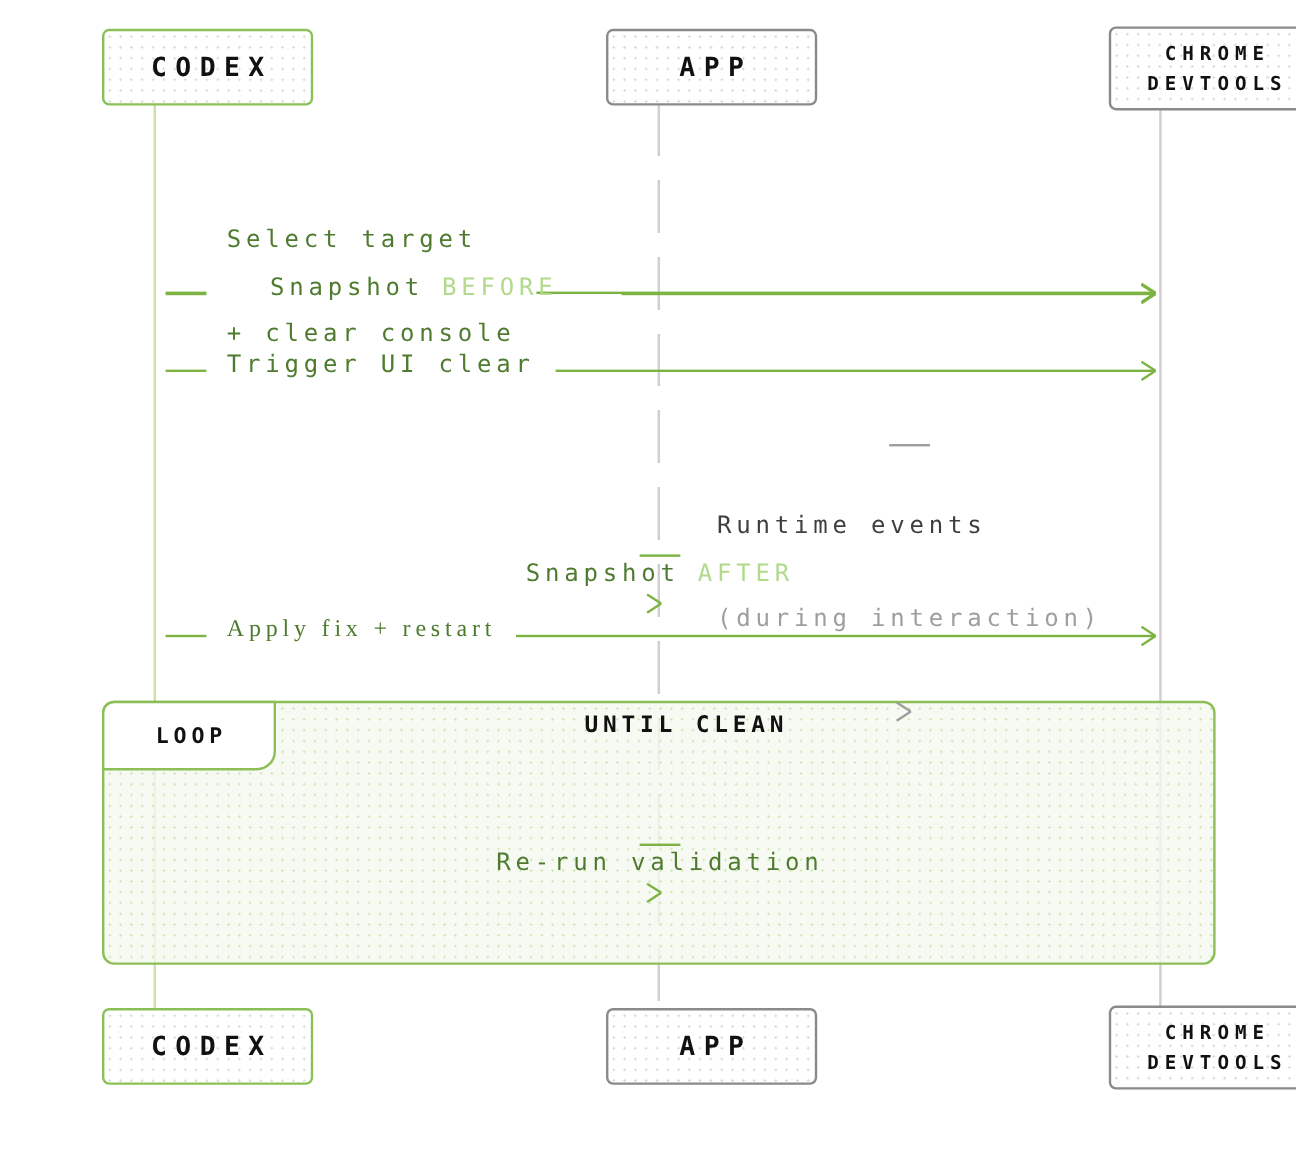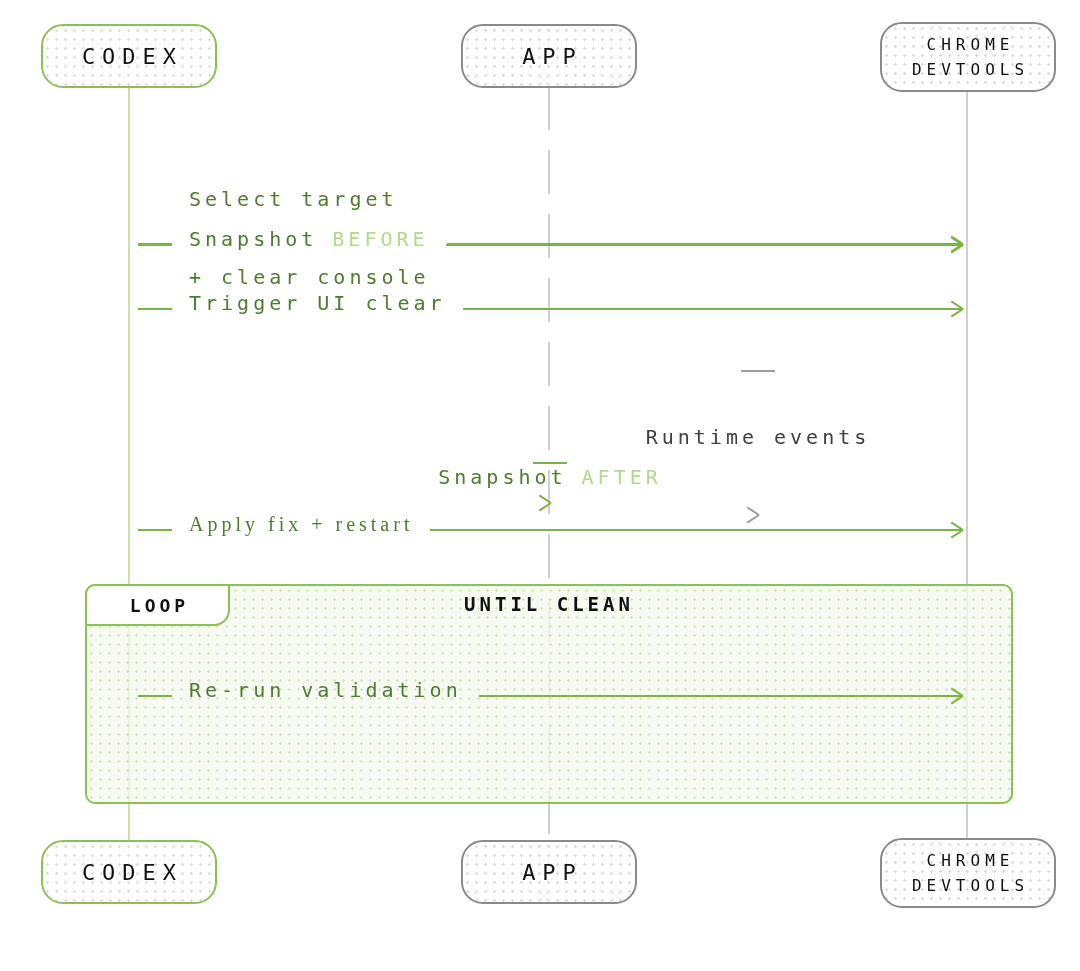--- a/index.html
+++ b/index.html
@@ -11,26 +11,27 @@
   
   .lifeline { position:absolute; top:86px; height:756px; width:2px; z-index:1; }
   .lifeline-codex   { left:128px; background:var(--green_lifeline); }
   .lifeline-app     { left:548px;
     background:repeating-linear-gradient(to bottom, var(--gray_lifeline) 0 44px, transparent 44px 64px); }
   .lifeline-devtools{ left:966px; background:var(--gray_lifeline); }
 
   
   .actor {
     position:absolute; width:176px; height:64px; z-index:4;
-    border:2px solid; border-radius:22px; box-sizing:border-box;
+    border:2px solid; border-radius:6px; box-sizing:border-box;
     display:flex; flex-direction:column; align-items:center; justify-content:center;
-    font-weight:normal; color:var(--label_text); text-align:center;
+    font-weight:bold; color:var(--label_text); text-align:center;
     background-color:#ffffff;
     background-image:radial-gradient(rgba(125,125,125,0.30) 1.1px, transparent 1.1px);
     background-size:9px 9px;
+    margin-left:44px;
   }
   .actor-green { border-color:var(--green_border);
     background-image:radial-gradient(rgba(120,145,105,0.30) 1.1px, transparent 1.1px); }
   .actor-gray  { border-color:var(--gray_border); }
   .actor-label    { font-size:22px; letter-spacing:7px; text-indent:7px; }
   .actor-label-2l { font-size:16px; letter-spacing:5px; text-indent:5px; line-height:25px; }
   .pos-codex-top { left:41px;  top:24px; }
   .pos-app-top   { left:461px; top:24px; }
   .pos-dev-top   { left:880px; top:22px; height:70px; }
   .pos-codex-bot { left:41px;  top:840px; }
@@ -39,31 +40,32 @@
 
   
   .loop-box {
     position:absolute; left:85px; top:584px; width:928px; height:220px; z-index:2;
     border:2px solid var(--green_border); border-radius:10px; box-sizing:border-box;
     background-color:rgba(244,249,238,0.78);
     background-image:radial-gradient(rgba(139,195,74,0.35) 1.1px, transparent 1.1px);
     background-size:9px 9px;
   }
   .loop-tab {
-    position:absolute; left:85px; top:584px; width:145px; height:42px; z-index:3;
+    position:absolute; left:85px; top:584px; width:145px; height:58px; z-index:3;
     background:#ffffff; border:2px solid var(--green_border); box-sizing:border-box;
     border-radius:10px 0 16px 0;
     display:flex; align-items:center; justify-content:center;
     font-weight:bold; font-size:18px; letter-spacing:4px; text-indent:4px;
     color:var(--label_text);
   }
   .loop-condition {
     position:absolute; left:85px; top:593px; width:928px; z-index:3;
     text-align:center; font-weight:bold; font-size:19px; letter-spacing:4px;
     color:var(--label_text);
+    padding-left:23px;
   }
 
   
   .msg { position:absolute; display:flex; align-items:center; z-index:3; }
   .msg-green { color:var(--green_arrow); }
   .msg-gray  { color:var(--gray_arrow);flex-direction:column; }
   .msg-dash  { width:34px; border-top:2px solid currentColor; margin-top:12px; flex:none; }
   .msg-line  { flex:1; border-top:2px solid currentColor; margin-top:12px; position:relative; }
   .msg-line::before, .msg-line::after {
     content:""; position:absolute; right:-1px; top:-2px; width:14px;
@@ -72,26 +74,26 @@
   .msg-line::before { transform:rotate(33deg); }
   .msg-line::after  { transform:rotate(-33deg); }
   .msg-text { margin:0 17px; font-size:20px; letter-spacing:4px; line-height:26px; white-space:pre; }
   .t-green   { color:var(--green_text); }
   .t-greenlt { color:var(--green_text_light); }
   .t-dark    { color:var(--gray_text_dark); }
   .t-graylt  { color:var(--gray_text_light); }
   .hl { margin-left:15px; }
 
   .row-1 { left:138px; top:134px; width:824px; }
-  .row-2 { left:138px; top:226px; width:824px; }
+  .row-2 { left:138px; top:226px; width:824px;gap:36px; }
   .row-3 { left:138px; top:290px; width:824px; }
   .row-4 { left:558px; top:358px; width:400px; }
   .row-5 { left:138px; top:450px; width:824px;flex-direction:column; }
   .row-6 { left:138px; top:511px; width:824px;font-family:Liberation Serif, serif; }
-  .row-7 { left:138px; top:677px; width:824px; }
+  .row-7 { left:138px; top:691px; width:824px;flex-direction:column; }
 </style>
 </head>
 <body>
 
 <div class="canvas">
 
   <div class="lifeline lifeline-codex"></div>
   <div class="lifeline lifeline-app"></div>
   <div class="lifeline lifeline-devtools"></div>
 
@@ -121,20 +123,21 @@
   <div class="msg msg-green row-3">
     <div class="msg-dash"></div>
     <div class="msg-text t-green">Trigger UI clear</div>
     <div class="msg-line"></div>
   </div>
 
   <div class="msg msg-gray row-4">
     <div class="msg-dash"></div>
     <div class="msg-text">
       <div class="t-dark">Runtime events</div>
+      <div class="t-graylt">(during interaction)</div>
     </div>
     <div class="msg-line"></div>
   </div>
 
   <div class="msg msg-green row-5">
     <div class="msg-dash"></div>
     <div class="msg-text"><span class="t-green">Snapshot</span><span class="t-greenlt hl">AFTER</span></div>
     <div class="msg-line"></div>
   </div>
 

